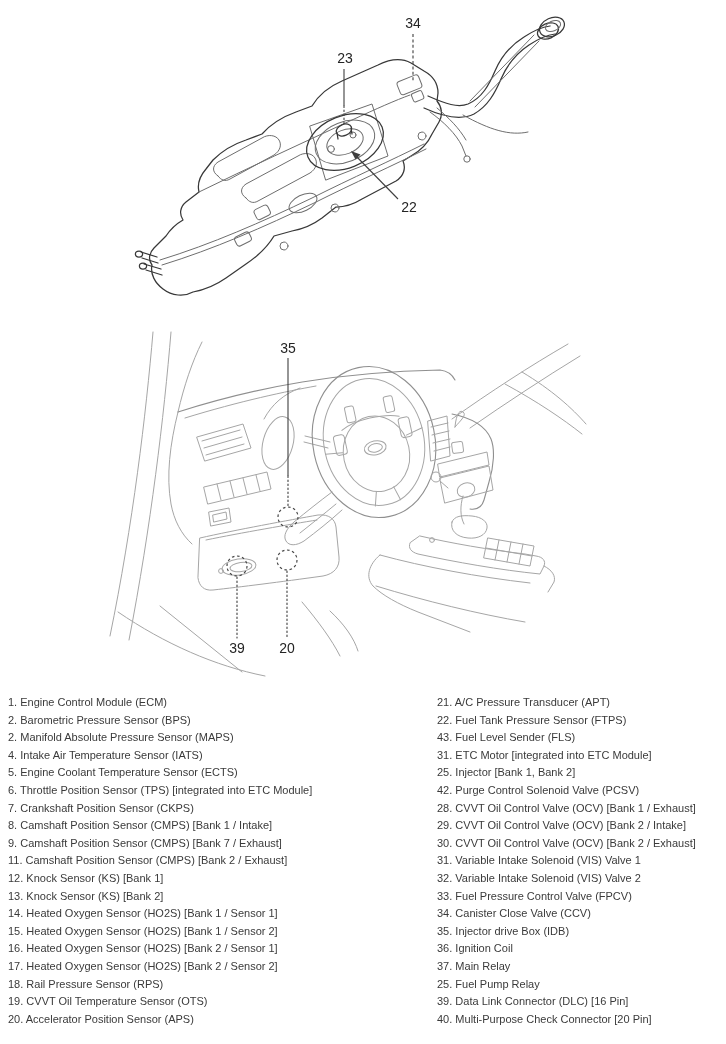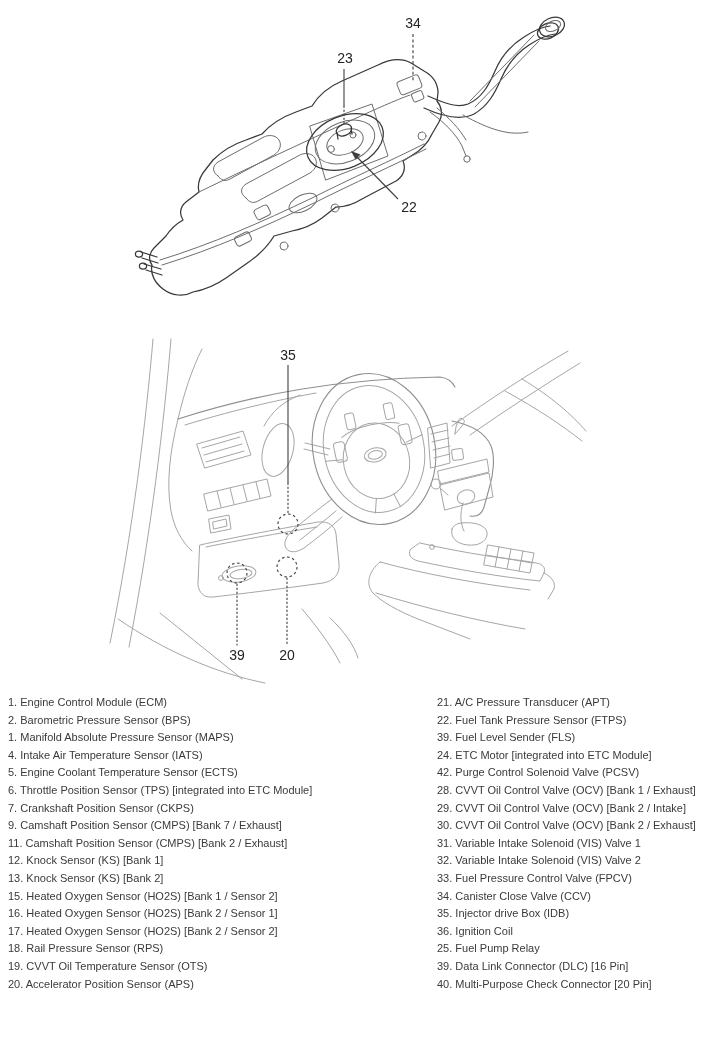--- a/index.html
+++ b/index.html
@@ -3,21 +3,21 @@
 <meta charset="utf-8">
 <style>
   html,body{margin:0;padding:0;}
   body{
     width:726px;height:1044px;position:relative;overflow:hidden;
     background:#ffffff;
     font-family:"Liberation Sans","DejaVu Sans",sans-serif;
   }
   .figure{position:absolute;left:0;}
   #fig-tank{top:8px;}
-  #fig-dash{top:331px;text-align:right;}
+  #fig-dash{top:324px;text-align:right;}
   svg{display:block;}
 
   
   .tk{fill:none;stroke:#383838;stroke-width:1.25;stroke-linecap:round;stroke-linejoin:round;}
   .tk2{fill:none;stroke:#6e6e6e;stroke-width:1;stroke-linecap:round;stroke-linejoin:round;}
   .db{fill:none;stroke:#a6a6a6;stroke-width:1;stroke-linecap:round;stroke-linejoin:round;}
   .db2{fill:none;stroke:#8f8f8f;stroke-width:1.1;stroke-linecap:round;stroke-linejoin:round;}
   .leader{fill:none;stroke:#3f3f3f;stroke-width:1.1;}
   .leader.dashed{stroke-dasharray:3 2.4;}
   .leader.dotted{stroke-dasharray:1.4 2.6;stroke-linecap:round;}
@@ -266,63 +266,66 @@
 </svg>
 </div>
 
 <div class="parts-list">
   <ol class="parts-col left">
 
       <li class="part">1. Engine Control Module (ECM)</li>
 
       <li class="part">2. Barometric Pressure Sensor (BPS)</li>
 
-      <li class="part">1. Manifold Absolute Pressure Sensor (MAPS)</li>
+      <li class="part">2. Manifold Absolute Pressure Sensor (MAPS)</li>
 
       <li class="part">4. Intake Air Temperature Sensor (IATS)</li>
 
       <li class="part">5. Engine Coolant Temperature Sensor (ECTS)</li>
 
       <li class="part">6. Throttle Position Sensor (TPS) [integrated into ETC Module]</li>
 
       <li class="part">7. Crankshaft Position Sensor (CKPS)</li>
 
+      <li class="part">8. Camshaft Position Sensor (CMPS) [Bank 1 / Intake]</li>
 
       <li class="part">9. Camshaft Position Sensor (CMPS) [Bank 7 / Exhaust]</li>
 
 
       <li class="part">11. Camshaft Position Sensor (CMPS) [Bank 2 / Exhaust]</li>
 
       <li class="part">12. Knock Sensor (KS) [Bank 1]</li>
 
       <li class="part">13. Knock Sensor (KS) [Bank 2]</li>
 
+      <li class="part">14. Heated Oxygen Sensor (HO2S) [Bank 1 / Sensor 1]</li>
 
       <li class="part">15. Heated Oxygen Sensor (HO2S) [Bank 1 / Sensor 2]</li>
 
       <li class="part">16. Heated Oxygen Sensor (HO2S) [Bank 2 / Sensor 1]</li>
 
       <li class="part">17. Heated Oxygen Sensor (HO2S) [Bank 2 / Sensor 2]</li>
 
       <li class="part">18. Rail Pressure Sensor (RPS)</li>
 
       <li class="part">19. CVVT Oil Temperature Sensor (OTS)</li>
 
       <li class="part">20. Accelerator Position Sensor (APS)</li>
     </ol>
   <ol class="parts-col right">
 
       <li class="part">21. A/C Pressure Transducer (APT)</li>
 
       <li class="part">22. Fuel Tank Pressure Sensor (FTPS)</li>
 
-      <li class="part">39. Fuel Level Sender (FLS)</li>
-
-      <li class="part">24. ETC Motor [integrated into ETC Module]</li>
-
+      <li class="part">43. Fuel Level Sender (FLS)</li>
+
+      <li class="part">31. ETC Motor [integrated into ETC Module]</li>
+
+      <li class="part">25. Injector [Bank 1, Bank 2]</li>
 
       <li class="part">42. Purge Control Solenoid Valve (PCSV)</li>
 
 
       <li class="part">28. CVVT Oil Control Valve (OCV) [Bank 1 / Exhaust]</li>
 
       <li class="part">29. CVVT Oil Control Valve (OCV) [Bank 2 / Intake]</li>
 
       <li class="part">30. CVVT Oil Control Valve (OCV) [Bank 2 / Exhaust]</li>
 
@@ -331,20 +334,21 @@
       <li class="part">32. Variable Intake Solenoid (VIS) Valve 2</li>
 
       <li class="part">33. Fuel Pressure Control Valve (FPCV)</li>
 
       <li class="part">34. Canister Close Valve (CCV)</li>
 
       <li class="part">35. Injector drive Box (IDB)</li>
 
       <li class="part">36. Ignition Coil</li>
 
+      <li class="part">37. Main Relay</li>
 
       <li class="part">25. Fuel Pump Relay</li>
 
       <li class="part">39. Data Link Connector (DLC) [16 Pin]</li>
 
       <li class="part">40. Multi-Purpose Check Connector [20 Pin]</li>
     </ol>
 </div>
 
 </body></html>

